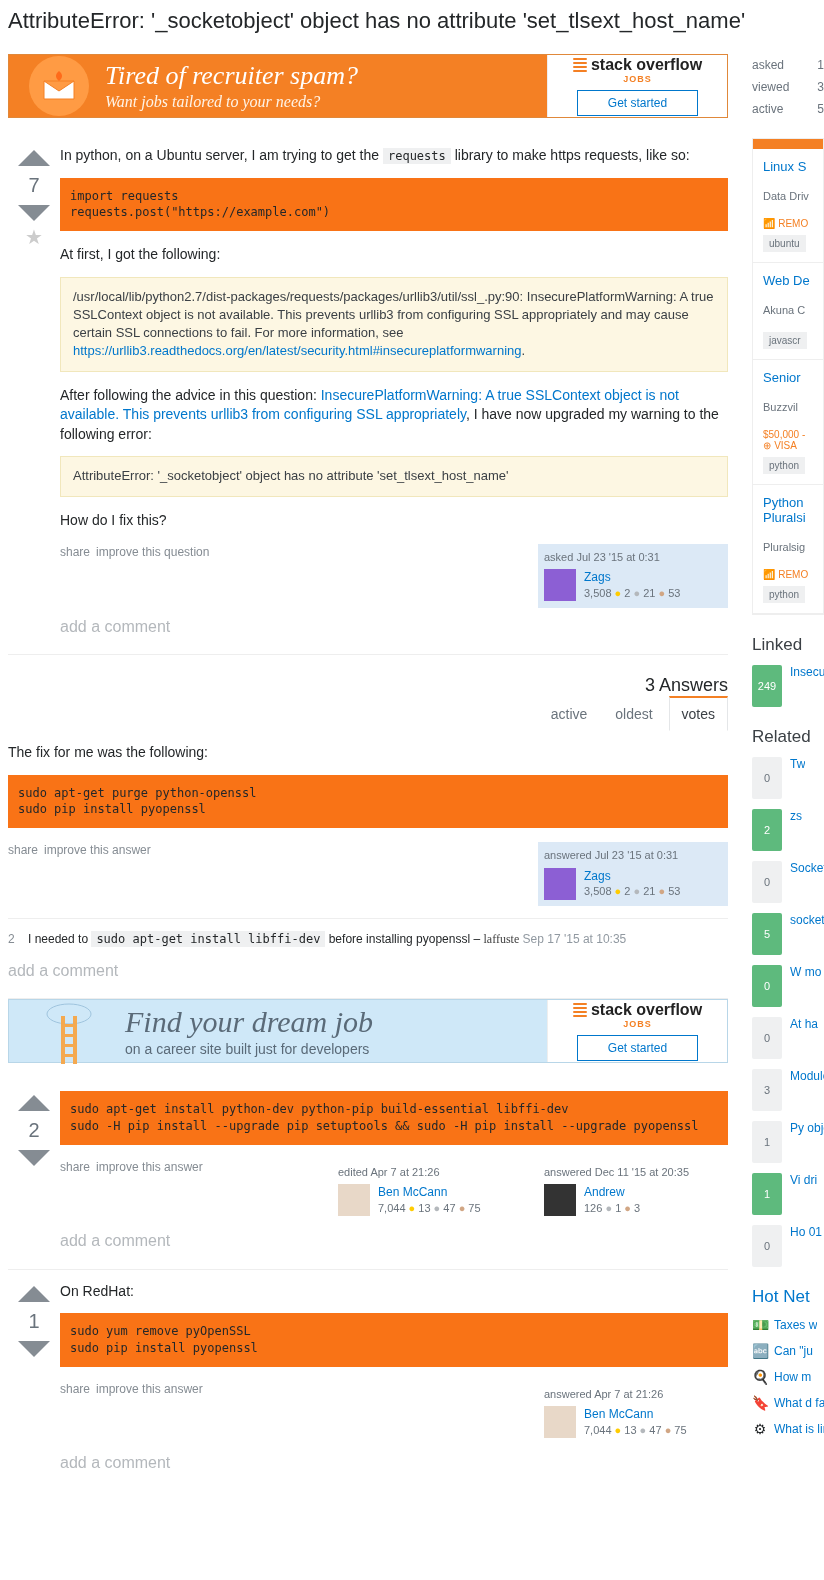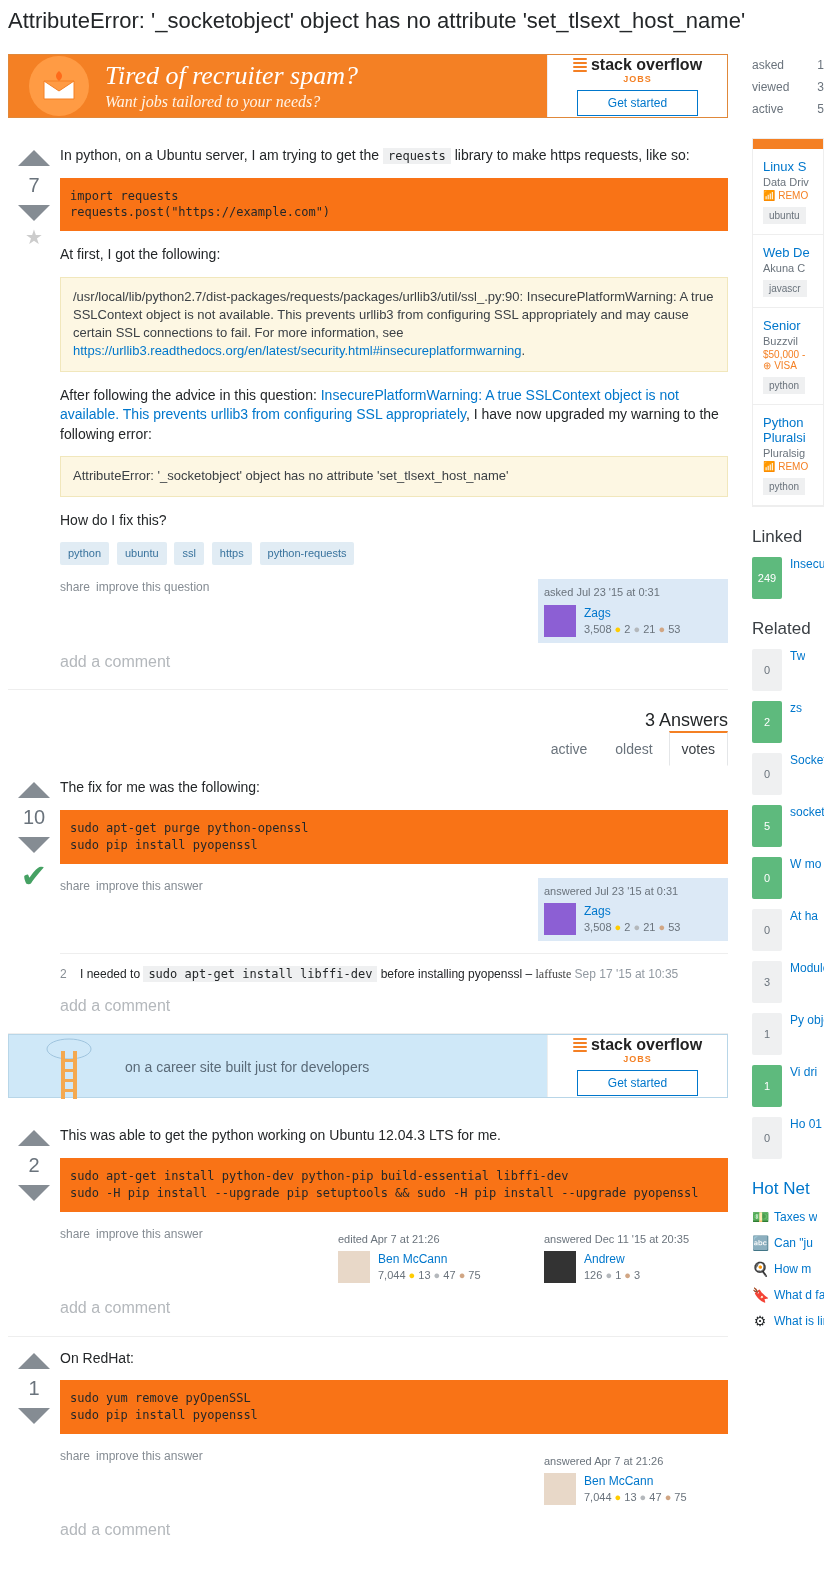--- a/index.html
+++ b/index.html
@@ -73,21 +73,21 @@
 .sort-tab { display:inline-block; padding:8px 12px; color:#6a737c; cursor:pointer; }
 .sort-tab.active { border:1px solid #e4e6e8; border-top:2px solid #f48024; border-bottom-color:#fff; color:#3b4045; }
 
 
 .stats { color:#6a737c; font-size:12px; margin-bottom:18px; }
 .stats-row { display:flex; justify-content:space-between; padding:4px 0; }
 .jobs-widget { border:1px solid #eee; }
 .jobs-widget-hdr { height:10px; background:#f48024; }
 .job { padding:10px; border-bottom:1px solid #eee; }
 .job-title { color:#07c; font-size:13px; }
-.job-company { color:#6a737c; font-size:11px; margin:2px 0; }
+.job-company { color:#6a737c; font-size:11px; margin:16px 0; }
 .job-meta { font-size:10px; color:#f48024; }
 .job-tags { margin-top:6px; }
 .job-tag { display:inline-block; background:#eff0f1; color:#6a737c; font-size:10px; padding:3px 6px; margin-right:2px; }
 .side-h { font-size:17px; color:#3b4045; margin:20px 0 10px 0; font-weight:normal; }
 .side-h.hot{color:#07c;}
 .linked-item,.related-item { display:flex; margin-bottom:10px; font-size:12px; align-items:flex-start; }
 .badge { min-width:30px; text-align:center; padding:15px 0; font-size:11px; margin-right:8px; border-radius:2px; flex-shrink:0; }
 .badge-hi { background:#5eba7d; color:#fff; }
 .badge-lo { background:#eff0f1; color:#6a737c; }
 .badge-mid { background:#5eba7d; color:#fff; }
@@ -141,27 +141,20 @@
   </div>
   <div class="postbody">
     <p><span>In python, on a Ubuntu server, I am trying to get the </span><code>requests</code><span> library to make https requests, like so:</span></p>
     <pre class="codeblock">import requests
 requests.post("https://example.com")</pre>
     <p>At first, I got the following:</p>
     <div class="notice"><span>/usr/local/lib/python2.7/dist-packages/requests/packages/urllib3/util/ssl_.py:90: InsecurePlatformWarning: A true SSLContext object is not available. This prevents urllib3 from configuring SSL appropriately and may cause certain SSL connections to fail. For more information, see </span><a>https://urllib3.readthedocs.org/en/latest/security.html#insecureplatformwarning</a><span>.</span></div>
     <p><span>After following the advice in this question: </span><a>InsecurePlatformWarning: A true SSLContext object is not available. This prevents urllib3 from configuring SSL appropriately</a><span>, I have now upgraded my warning to the following error:</span></p>
     <div class="notice">AttributeError: '_socketobject' object has no attribute 'set_tlsext_host_name'</div>
     <p>How do I fix this?</p>
-    <div class="tags">
-      <span class="tag">python</span>
-      <span class="tag">ubuntu</span>
-      <span class="tag">ssl</span>
-      <span class="tag">https</span>
-      <span class="tag">python-requests</span>
-    </div>
     <div class="post-actions">
       <div class="action-links"><a>share</a><a>improve this question</a></div>
       <div class="usercard owner">
         <div class="uc-time">asked Jul 23 '15 at 0:31</div>
         <div class="uc-body">
           <div class="uc-avatar"></div>
           <div>
             <div class="uc-name"><a>Zags</a></div>
             <div class="uc-rep"><span>3,508</span> <span class="gold">2</span> <span class="silver">21</span> <span class="bronze">53</span></div>
           </div>
@@ -175,26 +168,20 @@
 <div class="answers-hdr">
   <h2>3 Answers</h2>
   <div class="sort-tabs">
     <span class="sort-tab">active</span>
     <span class="sort-tab">oldest</span>
     <span class="sort-tab active">votes</span>
   </div>
 </div>
 
 <div class="post-row">
-  <div class="votecol">
-    <div class="arrow arrow-up"></div>
-    <div class="votecount">10</div>
-    <div class="arrow arrow-down"></div>
-    <div class="check">✔</div>
-  </div>
   <div class="postbody">
     <p>The fix for me was the following:</p>
     <pre class="codeblock">sudo apt-get purge python-openssl
 sudo pip install pyopenssl</pre>
     <div class="post-actions">
       <div class="action-links"><a>share</a><a>improve this answer</a></div>
       <div class="usercard owner">
         <div class="uc-time">answered Jul 23 '15 at 0:31</div>
         <div class="uc-body">
           <div class="uc-avatar"></div>
@@ -222,20 +209,21 @@
               <ellipse cx="30" cy="18" rx="22" ry="10" fill="none" stroke="#9fc4de" stroke-width="1"></ellipse>
               <rect x="22" y="20" width="4" height="48" fill="#f4a950"></rect>
               <rect x="34" y="20" width="4" height="48" fill="#f4a950"></rect>
               <rect x="22" y="28" width="16" height="3" fill="#f4a950"></rect>
               <rect x="22" y="38" width="16" height="3" fill="#f4a950"></rect>
               <rect x="22" y="48" width="16" height="3" fill="#f4a950"></rect>
               <rect x="22" y="58" width="16" height="3" fill="#f4a950"></rect>
             </svg>
     </div>
     <div class="banner-text-b" style="margin-left:16px;">
+      <h2>Find your dream job</h2>
       <p>on a career site built just for developers</p>
     </div>
   </div>
   <div class="banner-right">
     <div class="so-logo">
             <span class="bars">
               <span></span>
               <span></span>
               <span></span>
               <span></span>
@@ -247,21 +235,20 @@
   </div>
 </div>
 
 <div class="post-row">
   <div class="votecol">
     <div class="arrow arrow-up"></div>
     <div class="votecount">2</div>
     <div class="arrow arrow-down"></div>
   </div>
   <div class="postbody">
-    <p>This was able to get the python working on Ubuntu 12.04.3 LTS for me.</p>
     <pre class="codeblock">sudo apt-get install python-dev python-pip build-essential libffi-dev
 sudo -H pip install --upgrade pip setuptools &amp;&amp; sudo -H pip install --upgrade pyopenssl</pre>
     <div class="post-actions">
       <div class="action-links"><a>share</a><a>improve this answer</a></div>
       <div class="usercards">
         <div class="usercard">
           <div class="uc-time">edited Apr 7 at 21:26</div>
           <div class="uc-body">
             <div class="uc-avatar name-ben"></div>
             <div>

